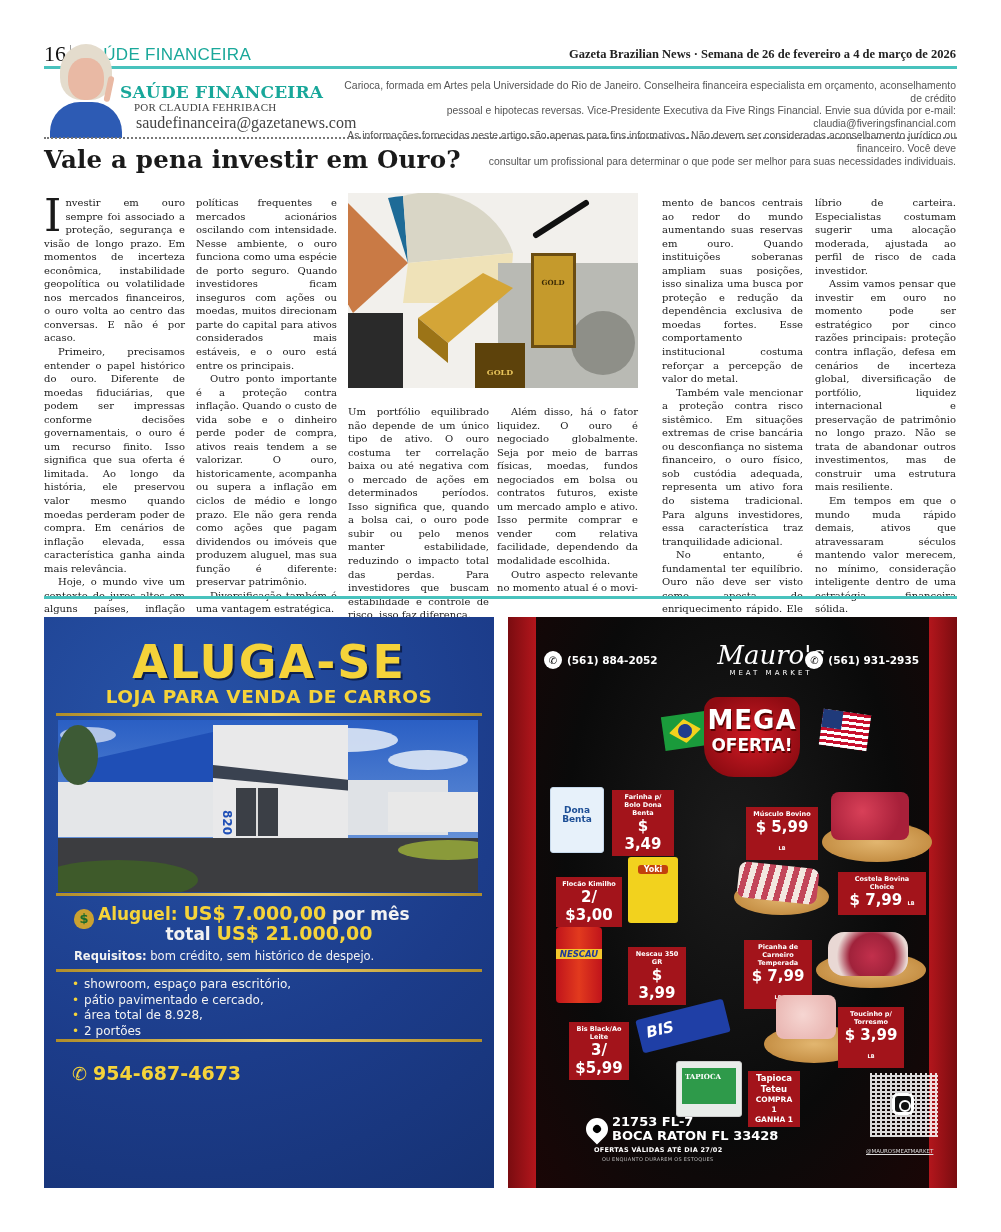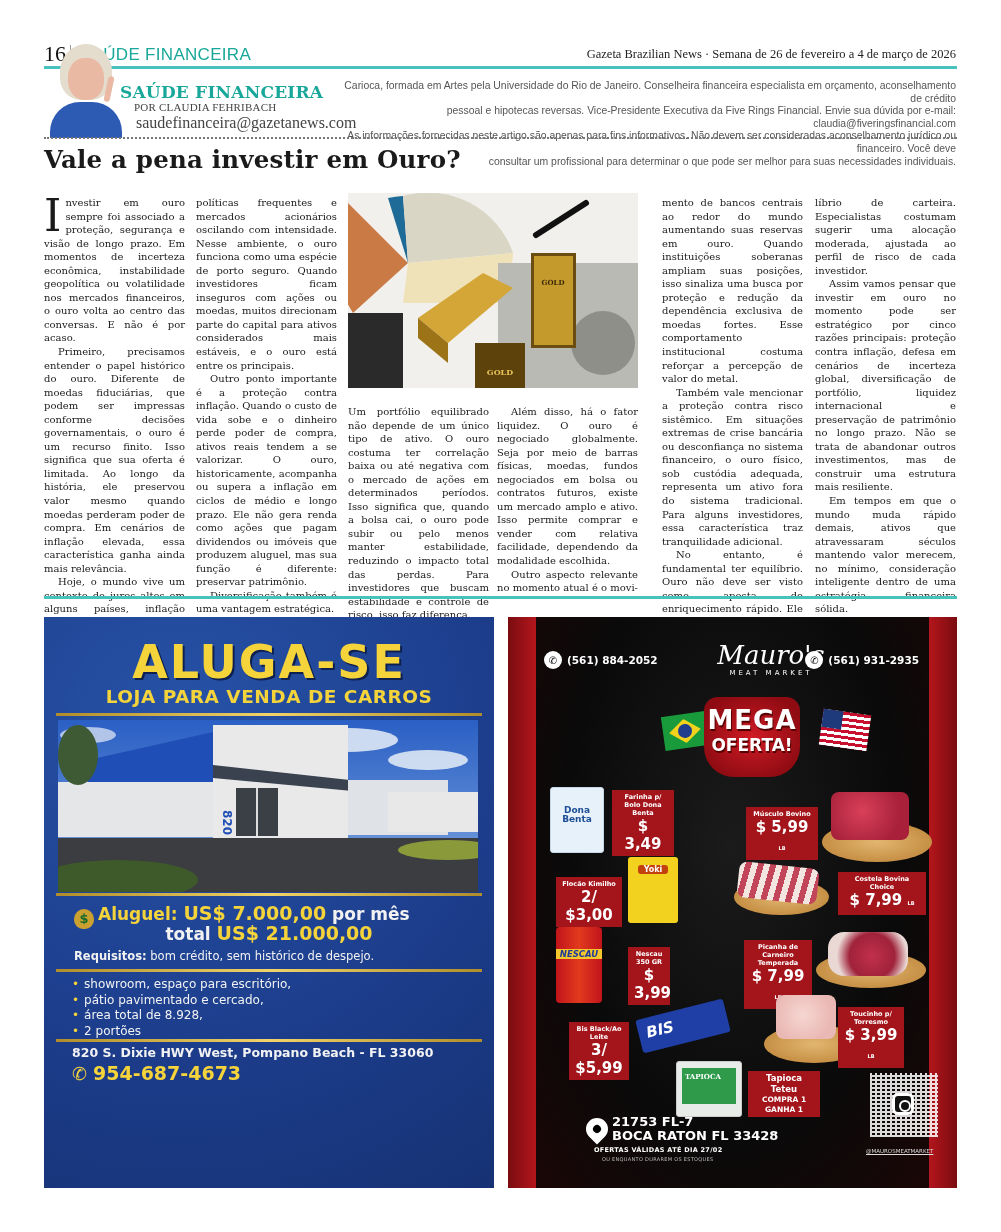--- a/index.html
+++ b/index.html
@@ -3,21 +3,21 @@
 <meta charset="utf-8">
 <style>
   * { box-sizing: border-box; margin: 0; padding: 0; }
   html, body { width: 1001px; height: 1232px; background: #fff; overflow: hidden; }
   body { position: relative; font-family: "DejaVu Serif", serif; color: #1a1a1a; }
 
   
   .page-num { position: absolute; left: 44px; top: 41px; font-family: "Liberation Serif", serif; font-size: 22px; color: #111; }
   .page-sep { position: absolute; left: 70px; top: 45px; width: 1px; height: 18px; background: #999; }
   .section-kicker { position: absolute; left: 80px; top: 45px; font-family: "Liberation Sans", sans-serif; font-size: 17px; color: #1aa89a; letter-spacing: 0.3px; }
-  .edition { position: absolute; right: 45px; top: 47px; font-family: "Liberation Serif", serif; font-size: 12.5px; font-weight: normal; color: #222; margin-left: 28px; }
+  .edition { position: absolute; right: 45px; top: 47px; font-family: "Liberation Serif", serif; font-size: 12.5px; font-weight: bold; color: #222; margin-left: 28px; }
   .teal-rule { position: absolute; left: 44px; width: 913px; height: 3px; background: #48c2bd; }
 
   
   .avatar { position: absolute; left: 50px; top: 40px; width: 72px; height: 98px; overflow: hidden; }
   .avatar .hair { position: absolute; left: 10px; top: 4px; width: 52px; height: 56px; border-radius: 50% 50% 40% 40%; background: #e4dccd; }
   .avatar .face { position: absolute; left: 18px; top: 18px; width: 36px; height: 42px; border-radius: 45%; background: #e9b9a4; }
   .avatar .dress { position: absolute; left: 0; top: 62px; width: 72px; height: 40px; border-radius: 30px 30px 0 0; background: #2d5bb4; }
   .avatar .finger { position: absolute; left: 56px; top: 36px; width: 6px; height: 26px; border-radius: 3px; background: #e9b9a4; transform: rotate(12deg); }
   .col-title { position: absolute; left: 120px; top: 82px; font-family: "DejaVu Serif", serif; font-weight: bold; font-size: 17px; color: #18a79a; letter-spacing: 0.2px; }
   .col-byline { position: absolute; left: 134px; top: 101px; font-family: "Liberation Serif", serif; font-size: 11px; color: #444; letter-spacing: 0.2px; }
@@ -219,21 +219,20 @@
     <span>bom crédito, sem histórico de despejo.</span>
   </div>
   <div class="gold-line" style="top:352px"></div>
   <ul>
     <li>showroom, espaço para escritório,</li>
     <li>pátio pavimentado e cercado,</li>
     <li>área total de 8.928,</li>
     <li>2 portões</li>
   </ul>
   <div class="gold-line" style="top:422px"></div>
-  <div class="addr">820 S. Dixie HWY West, Pompano Beach - FL 33060</div>
   <div class="phone">
     <span style="font-size:18px">✆</span>
     <span>954-687-4673</span>
   </div>
 </div>
 
 <div class="ad-meat">
   <div class="red-l"></div>
   <div class="red-r"></div>
   <div class="inner">
@@ -269,21 +268,21 @@
       <div style="margin:8px auto 0; width:30px; background:#c2410c; color:#fff; text-align:center; font-family:'DejaVu Sans',sans-serif; font-weight:bold; font-size:8px; border-radius:3px;">Yoki</div>
     </div>
     <div class="tag" style="left:20px; top:260px; width:66px;">
       <div class="tn">Flocão Kimilho</div>
       <div class="tp">2/ $3,00</div>
     </div>
 
     <div class="prod" style="left:20px; top:310px; width:46px; height:76px; background:linear-gradient(90deg,#c0141b,#e23a1e,#c0141b); border-radius:4px;">
       <div style="margin-top:22px; text-align:center; font-family:'DejaVu Sans',sans-serif; font-weight:bold; font-style:italic; font-size:8.5px; color:#1e3a9a; background:#f4c72d;">NESCAU</div>
     </div>
-    <div class="tag" style="left:92px; top:330px; width:42px;">
+    <div class="tag" style="left:92px; top:330px; width:58px;">
       <div class="tn">Nescau 350 GR</div>
       <div class="tp">$ 3,99</div>
     </div>
 
     <div class="tag" style="left:33px; top:405px; width:60px;">
       <div class="tn">Bis Black/Ao Leite</div>
       <div class="tp">3/ $5,99</div>
     </div>
     <div class="prod" style="left:102px; top:392px; width:90px; height:34px; background:#1f3fa6; transform:rotate(-14deg);">
       <div style="padding:6px 0 0 8px; font-family:'DejaVu Sans',sans-serif; font-weight:bold; font-style:italic; font-size:15px; color:#fff;">BIS</div>
@@ -313,21 +312,21 @@
     <div class="wood" style="left:228px; top:408px; width:100px; height:38px;"></div>
     <div class="meat" style="left:240px; top:378px; width:60px; height:44px; background:radial-gradient(circle at 45% 45%, #f6d6d2 0%, #eab8b4 70%);"></div>
     <div class="tag" style="left:302px; top:390px; width:66px;">
       <div class="tn">Toucinho p/ Torresmo</div>
       <div class="tp"><span>$ 3,99</span> <span class="lb">LB</span></div>
     </div>
 
     <div class="prod" style="left:140px; top:444px; width:66px; height:56px; background:#e8ece9; border:1px solid #ccc;">
       <div style="margin:6px 5px 0; background:#2e9a4a; color:#fff; font-family:'DejaVu Serif',serif; font-size:7px; font-weight:bold; padding:4px 3px; height:36px;">TAPIOCA</div>
     </div>
-    <div class="tag" style="left:212px; top:454px; width:72px; padding:2px 4px;">
+    <div class="tag" style="left:212px; top:454px; width:52px; padding:2px 4px;">
       <div style="font-size:8.5px; font-weight:bold; line-height:11px;">Tapioca Teteu</div>
       <div style="font-size:7.5px; font-weight:bold; line-height:10px;">COMPRA 1</div>
       <div style="font-size:7.5px; font-weight:bold; line-height:10px;">GANHA 1</div>
     </div>
 
     <div class="store-addr">
       <span class="pin"></span>
       <div>
         <div>21753 FL-7</div>
         <div>BOCA RATON FL 33428</div>

